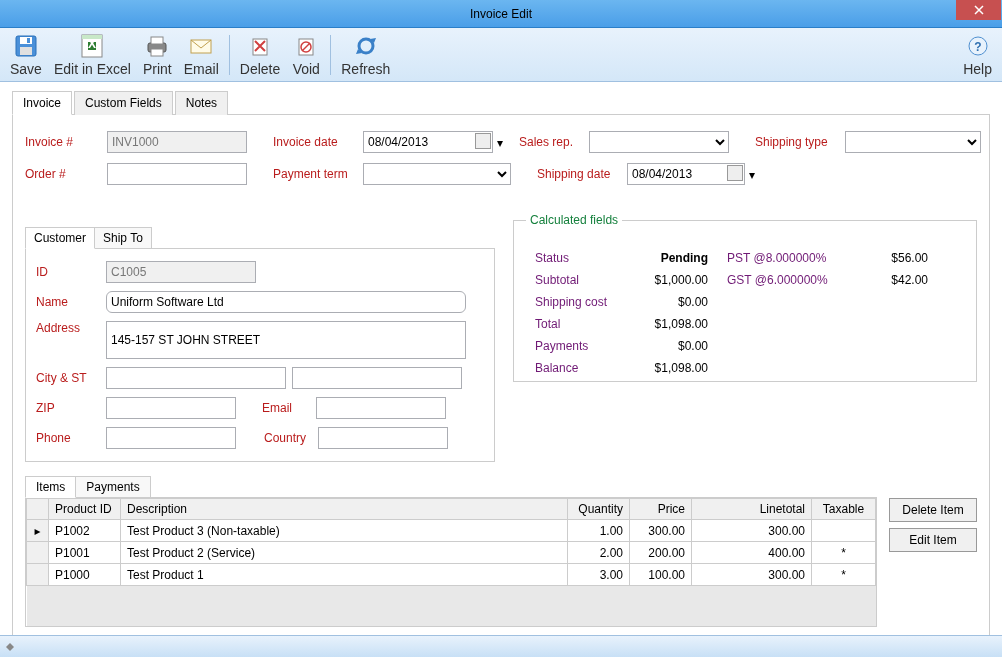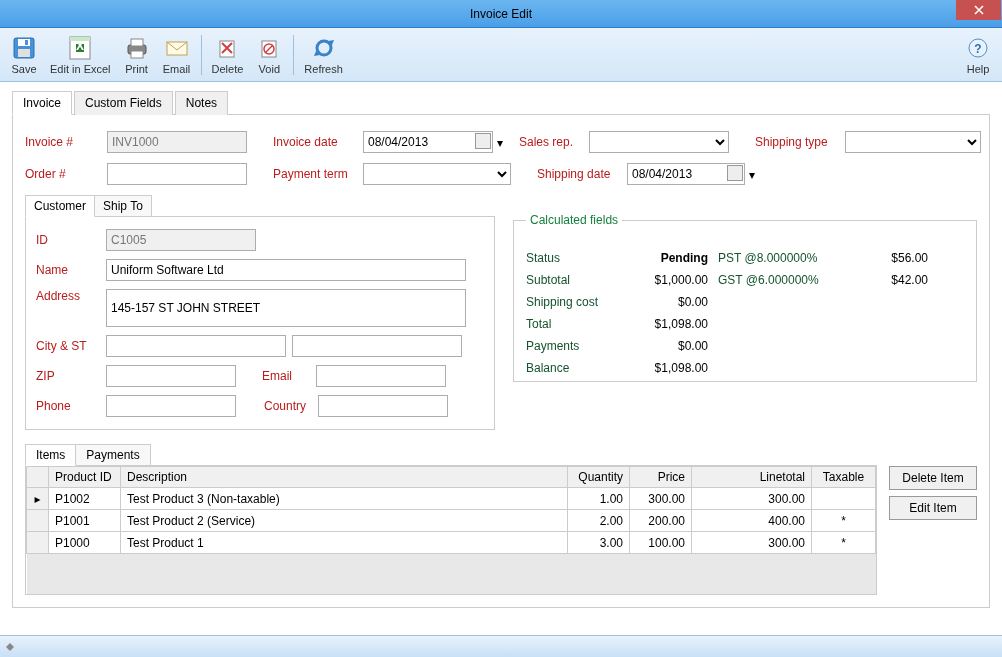--- a/index.html
+++ b/index.html
@@ -6,21 +6,21 @@
 body { margin: 0; background: #fff; width: 1002px; height: 657px; overflow: hidden; }
 
 .titlebar { height: 28px; background: linear-gradient(to bottom, #6bb6f0, #4a9ee8); display: flex; align-items: center; position: relative; border-bottom: 1px solid #2a7ec8; }
 .titlebar-text { flex: 1; text-align: center; color: #000; font-size: 12px; }
 .close-btn { width: 45px; height: 20px; background: #c75050; color: #fff; display: flex; align-items: center; justify-content: center; font-size: 12px; cursor: pointer; position: absolute; right: 1px; top: 0px; }
 .close-btn svg { width: 10px; height: 10px; }
 
 .toolbar { height: 54px; background: linear-gradient(to bottom, #e8f2fc, #d4e7f8); border-bottom: 1px solid #a0c0e0; display: flex; align-items: center; padding: 2px 4px; }
 .tool-btn { display: flex; flex-direction: column; align-items: center; padding: 2px 6px; cursor: pointer; min-width: 38px; }
 .tool-icon { width: 28px; height: 28px; display: flex; align-items: center; justify-content: center; }
-.tool-label { font-size: 11px; color: #333; margin-top: 1px; text-align: right; }
+.tool-label { font-size: 14px; color: #333; margin-top: 1px; text-align: right; }
 .tool-sep { width: 1px; height: 40px; background: #a0c0e0; margin: 0 4px; }
 .tool-spacer { flex: 1; }
 
 .content { padding: 8px 12px; background: #fff; }
 
 .tabs { display: flex; border-bottom: 1px solid #ccc; }
 .tab { padding: 4px 10px; border: 1px solid #ccc; border-bottom: none; background: #f0f0f0; margin-right: 2px; cursor: pointer; position: relative; top: 1px; }
 .tab.active { background: #fff; border-bottom: 1px solid #fff; }
 
 .tab-panel { border: 1px solid #ccc; border-top: none; padding: 16px 12px 12px 12px; }
@@ -31,29 +31,29 @@
 .form-grp input[type=text] { height: 22px; border: 1px solid #abadb3; padding: 0 4px; }
 .form-grp select { height: 22px; border: 1px solid #abadb3; background: #fff; }
 .date-input { position: relative; display: inline-block; }
 .date-input input { width: 120px; padding-right: 18px !important; }
 .date-input .cal-btn { position: absolute; right: 2px; top: 2px; width: 16px; height: 16px; cursor: pointer; border: 1px solid #999; background: #eee; }
 .date-input .dd { position: absolute; right: -10px; top: 5px; cursor: pointer; }
 
 .cols { display: flex; gap: 18px; margin-top: 8px; }
 
 .sub-tabs { display: flex; }
-.sub-tab { padding: 3px 8px; border: 1px solid #ccc; background: #f8f8f8; cursor: pointer; margin-right: -1px; }
+.sub-tab { padding: 3px 8px; border: 1px solid #ccc; background: #f8f8f8; cursor: pointer; margin-right: -1px; margin-top: 32px; }
 .sub-tab.active { background: #fff; border-bottom: 1px solid #fff; position: relative; z-index: 1; }
 .sub-panel { border: 1px solid #ccc; padding: 12px 10px; margin-top: -1px; }
 
 fieldset { border: 1px solid #ccc; padding: 10px 12px 6px 12px; margin: 0; }
 fieldset legend { padding: 0 4px; color: #15803d; }
 
 .calc-grid { display: grid; grid-template-columns: 90px 82px 120px 80px; row-gap: 8px; column-gap: 10px; align-items: center; }
-.calc-grid .lab { color: #14532d; }
+.calc-grid .lab { color: #701a75; margin-left: 9px; }
 .calc-grid .val { text-align: right; color: #000; }
 .calc-grid .bold { font-weight: bold; }
 
 .items-area { margin-top: 14px; display: flex; gap: 12px; }
 .items-left { flex: 1; }
 .items-tabs { display: flex; }
 .items-tab { padding: 3px 10px; border: 1px solid #ccc; background: #f8f8f8; cursor: pointer; margin-right: -1px; }
 .items-tab.active { background: #fff; border-bottom: 1px solid #fff; position: relative; z-index: 1; }
 
 .grid-wrap { border: 1px solid #ccc; margin-top: -1px; height: 130px; overflow: hidden; display: flex; flex-direction: column; }
@@ -230,21 +230,21 @@
           <div class="sub-tab active">Customer</div>
           <div class="sub-tab">Ship To</div>
         </div>
         <div class="sub-panel">
           <div class="form-grp" style="margin-bottom:8px">
             <label style="min-width:64px">ID</label>
             <input type="text" readonly="" style="width: 150px; color: rgb(119, 119, 119);" value="C1005">
           </div>
           <div class="form-grp" style="margin-bottom:8px">
             <label style="min-width:64px">Name</label>
-            <input type="text" style="width: 360px;" value="Uniform Software Ltd">
+            <input type="text" style="width: 360px; border-radius: 6px;" value="Uniform Software Ltd">
           </div>
           <div class="form-grp" style="margin-bottom:8px;align-items:flex-start">
             <label style="min-width:64px">Address</label>
             <input type="text" style="width: 360px; height: 38px;" value="145-157 ST JOHN STREET">
           </div>
           <div class="form-grp" style="margin-bottom:8px">
             <label style="min-width:64px">City &amp; ST</label>
             <input type="text" style="width: 180px;">
             <input type="text" style="width: 170px;">
           </div>

